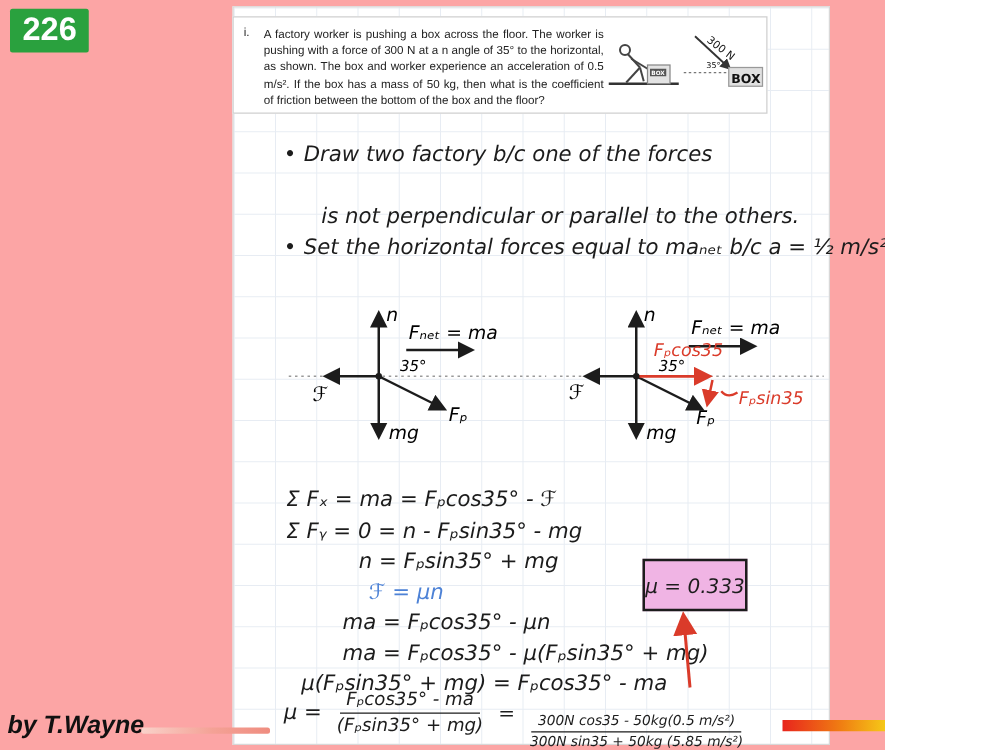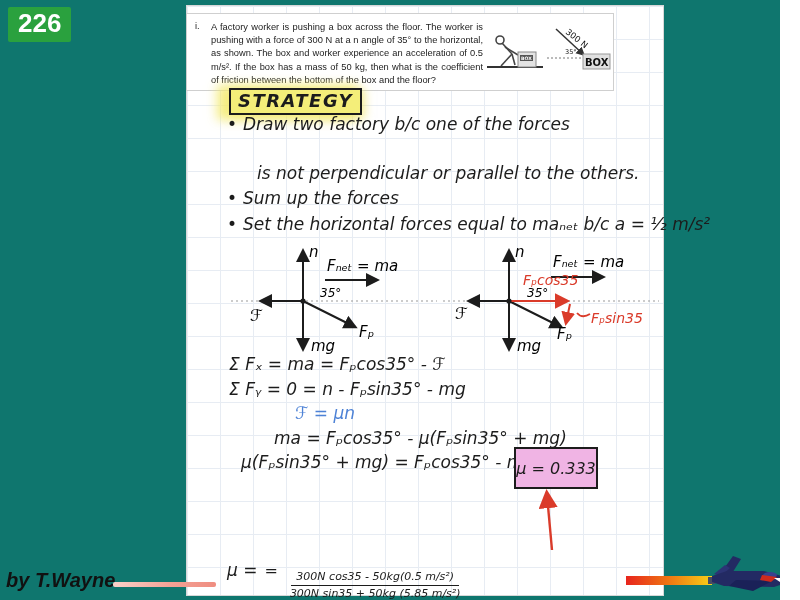--- a/index.html
+++ b/index.html
@@ -1,16 +1,16 @@
 <!DOCTYPE html>
 <html><head>
 <meta charset="utf-8">
 <style>
   html,body{margin:0;padding:0;background:#ffffff;}
-  .stage{position:relative;width:780px;height:600px;background:#0f766e;overflow:hidden;
+  .stage{position:relative;width:708px;height:600px;background:#fca5a5;overflow:hidden;
          font-family:"Liberation Sans",sans-serif;}
 
   
   .badge{position:absolute;left:8px;top:7px;background:#2aa13e;color:#ffffff;
          font-family:"Liberation Sans",sans-serif;font-weight:bold;font-size:26px;
          padding:1px 10px 3px 10px;border-radius:2px;}
 
   
   .page{position:absolute;left:186px;top:5px;width:476px;height:589px;background:#ffffff;
         border:1px solid #d8d8d8;
@@ -34,21 +34,21 @@
             box-shadow:-8px 1px 10px 4px rgba(243,234,110,.85),3px 2px 8px 1px rgba(243,234,110,.5);}
 
   .bullets{position:absolute;left:40px;top:106px;width:436px;}
   .bl{font-size:17px;line-height:25.5px;white-space:nowrap;position:relative;padding-left:16px;}
   .bl.withdot::before{content:"•";position:absolute;left:0;top:0;font-style:normal;}
   .bl.ind{padding-left:30px;margin-top:23px;}
 
   .fbd1{position:absolute;left:40px;top:231px;}
   .fbd2{position:absolute;left:254px;top:231px;}
 
-  .equations{position:absolute;left:42px;top:346px;}
+  .equations{position:absolute;left:42px;top:382px;}
   .eq{font-size:17px;line-height:24.5px;white-space:nowrap;}
   .eq.blue{color:#4d82d6;}
 
   .finalline{position:absolute;left:40px;top:534px;display:flex;align-items:center;gap:7px;}
   .mulhs{font-size:17px;}
   .frac{display:inline-flex;flex-direction:column;align-items:center;font-size:14.5px;line-height:1.25;}
   .frac .num{border-bottom:1.6px solid #1c1c1c;padding:0 5px 1px 5px;}
   .frac .den{padding:1px 5px 0 5px;}
   .frac.small{font-size:11px;margin-top:30px;}
   .feq{font-size:16px;}
@@ -104,26 +104,24 @@
         <line x1="71" y1="8" x2="99" y2="34" stroke="#333" stroke-width="1.5" marker-end="url(#ah)"></line>
         <text transform="translate(80,12) rotate(38)" font-size="8.5" fill="#111">300 N</text>
         <text x="80" y="33" font-size="6.5" fill="#111">35°</text>
         <g>
           <rect x="98" y="33" width="27" height="15" fill="#e0e0e0" stroke="#999"></rect>
           <text x="100" y="45" font-size="10" font-weight="bold" font-family="DejaVu Serif, serif" fill="#111">BOX</text>
         </g>
       </svg>
     </div>
 
-    <div class="strategy hw">STRATEGY</div>
 
     <div class="bullets hw">
       <div class="bl withdot">Draw two factory b/c one of the forces</div>
       <div class="bl ind">is not perpendicular or parallel to the others.</div>
-      <div class="bl withdot">Sum up the forces</div>
       <div class="bl withdot">Set the horizontal forces equal to maₙₑₜ b/c a = ½ m/s²</div>
     </div>
 
     <svg class="fbd1" width="214" height="122" viewBox="0 0 214 122">
       <defs>
         <marker id="ab" markerWidth="8" markerHeight="8" refX="5.5" refY="3.5" orient="auto">
           <path d="M0,0 L7,3.5 L0,7 Z" fill="#1c1c1c"></path>
         </marker>
       </defs>
       <line x1="4" y1="64" x2="210" y2="64" stroke="#9a9a9a" stroke-width="1.2" stroke-dasharray="2,3"></line>
@@ -166,27 +164,33 @@
       <text x="82" y="48" font-size="14" font-style="italic" fill="#da3b2a">Fₚcos35</text>
       <line x1="129" y1="67" x2="125" y2="86" stroke="#da3b2a" stroke-width="2" marker-end="url(#ar2)"></line>
       <path d="M 136,76 q 5,6 13,1" stroke="#da3b2a" stroke-width="1.8" fill="none"></path>
       <text x="150" y="86" font-size="14" font-style="italic" fill="#da3b2a">Fₚsin35</text>
       <circle cx="68" cy="64" r="2.6" fill="#1c1c1c"></circle>
     </svg>
 
     <div class="equations hw">
       <div class="eq" style="padding-left:0">Σ Fₓ = ma = Fₚcos35° - ℱ</div>
       <div class="eq" style="padding-left:0">Σ Fᵧ = 0 = n - Fₚsin35° - mg</div>
+      <div class="eq" style="padding-left:58px">n = Fₚsin35° + mg</div>
       <div class="eq blue" style="padding-left:66px">ℱ = μn</div>
+      <div class="eq" style="padding-left:45px">ma = Fₚcos35° - μn</div>
       <div class="eq" style="padding-left:45px">ma = Fₚcos35° - μ(Fₚsin35° + mg)</div>
       <div class="eq" style="padding-left:12px">μ(Fₚsin35° + mg) = Fₚcos35° - ma</div>
     </div>
 
     <div class="finalline hw">
       <span class="mulhs">μ =</span>
+      <span class="frac">
+        <span class="num">Fₚcos35° - ma</span>
+        <span class="den">(Fₚsin35° + mg)</span>
+      </span>
       <span class="feq">=</span>
       <span class="frac small">
         <span class="num">300N cos35 - 50kg(0.5 m/s²)</span>
         <span class="den">300N sin35 + 50kg (5.85 m/s²)</span>
       </span>
     </div>
 
     <div class="answerbox hw">μ = 0.333</div>
 
     <svg class="redarrow" width="26" height="66" viewBox="0 0 26 66">

